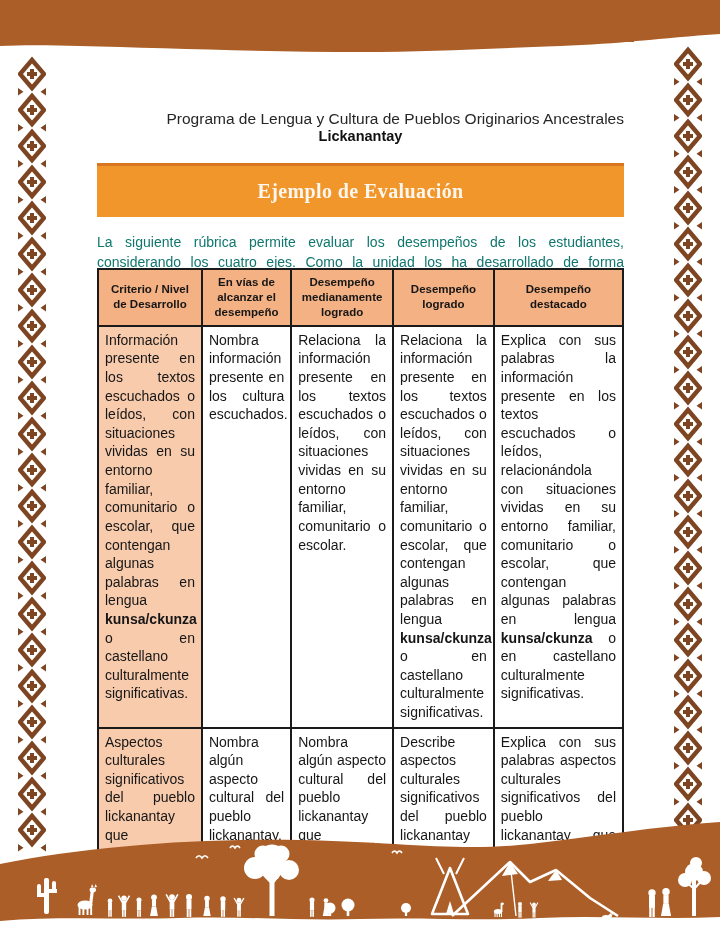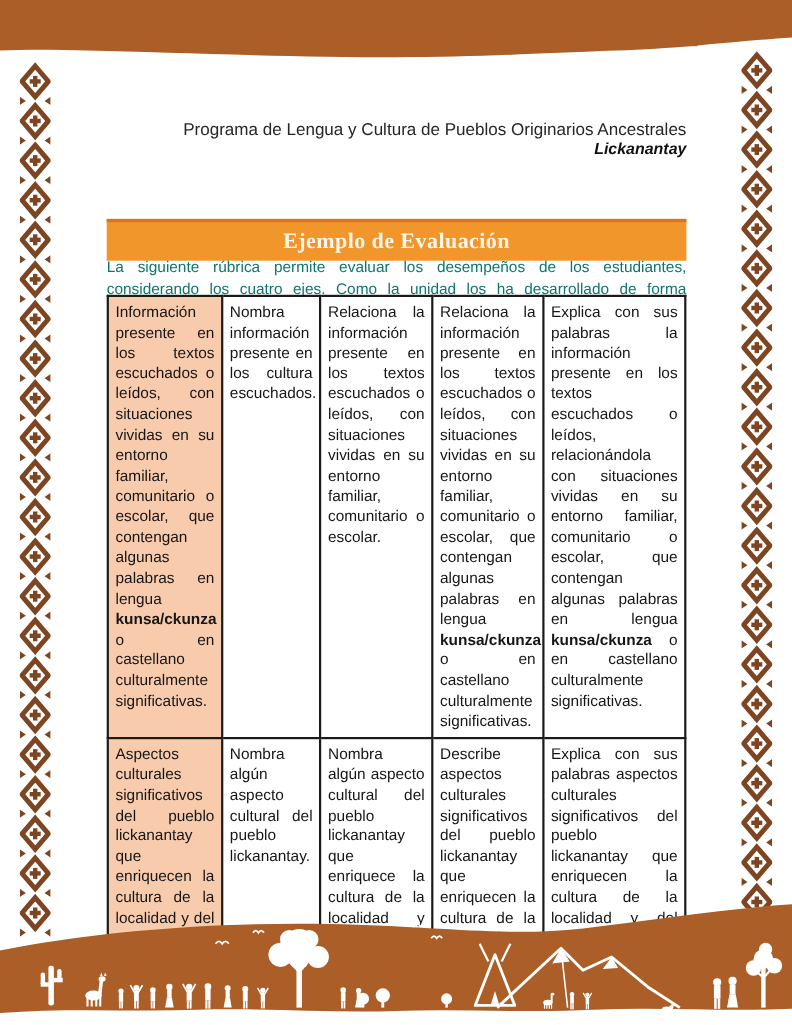--- a/index.html
+++ b/index.html
@@ -28,26 +28,26 @@
   .side-border.left  { left: 18px; }
   .side-border.right { left: 674px; top: 46px; height: 780px; }
   
   .content { position: absolute; left: 97px; top: 0; width: 527px; }
   .program-title {
     position: absolute; top: 90px; left: 0; width: 527px;
     text-align: right; font-size: 15.5px; color: #262626; margin-top: 20px;
   }
   .culture-name {
     position: absolute; top: 128px; left: 0; width: 527px;
-    text-align: right; font-size: 14.5px; font-weight: bold; color: #111111; font-style: italic;
+    text-align: center; font-size: 14.5px; font-weight: bold; color: #111111;
   }
   .banner {
-    position: absolute; top: 163px; left: 0; width: 527px; height: 38px;
+    position: absolute; top: 163px; left: 0; width: 527px; height: 54px;
     background: #f0962b; border-top: 3px solid #d8771f;
-    display: flex; align-items: center; justify-content: center; margin-top: 36px;
+    display: flex; align-items: center; justify-content: center;
   }
   .banner-text {
     font-family: "Liberation Serif", serif;
     font-size: 20px; font-weight: bold; color: #fdf6ee; letter-spacing: 0.4px;
   }
   .intro {
     position: absolute; top: 233px; left: 0; width: 527px;
     font-size: 14px; line-height: 1.42; text-align: justify; color: #0f766e;
   }
   
@@ -156,20 +156,27 @@
 
     <table class="rubric">
       <colgroup>
         <col style="width:19.8%">
           <col style="width:17.0%">
           <col style="width:19.4%">
           <col style="width:19.2%">
           <col style="width:24.6%">
       </colgroup>
       <tbody>
+          <tr>
+        <th>Criterio / Nivel de Desarrollo</th>
+        <th>En vías de alcanzar el desempeño</th>
+        <th>Desempeño medianamente logrado</th>
+        <th>Desempeño logrado</th>
+        <th>Desempeño destacado</th>
+      </tr>
       <tr class="r1">
         <td class="crit">Información presente en los textos escuchados o leídos, con situaciones vividas en su entorno familiar, comunitario o escolar, que contengan algunas palabras en lengua <b>kunsa/ckunza</b> o en castellano culturalmente significativas.</td>
         <td>Nombra información presente en los cultura escuchados.</td>
         <td>Relaciona la información presente en los textos escuchados o leídos, con situaciones vividas en su entorno familiar, comunitario o escolar.</td>
         <td>Relaciona la información presente en los textos escuchados o leídos, con situaciones vividas en su entorno familiar, comunitario o escolar, que contengan algunas palabras en lengua <b>kunsa/ckunza</b> o en castellano culturalmente significativas.</td>
         <td>Explica con sus palabras la información presente en los textos escuchados o leídos, relacionándola con situaciones vividas en su entorno familiar, comunitario o escolar, que contengan algunas palabras en lengua <b>kunsa/ckunza</b> o en castellano culturalmente significativas.</td>
       </tr>
       <tr class="r2">
         <td class="crit">Aspectos culturales significativos del pueblo lickanantay que enriquecen la cultura de la localidad y del país.</td>
         <td>Nombra algún aspecto cultural del pueblo lickanantay.</td>

